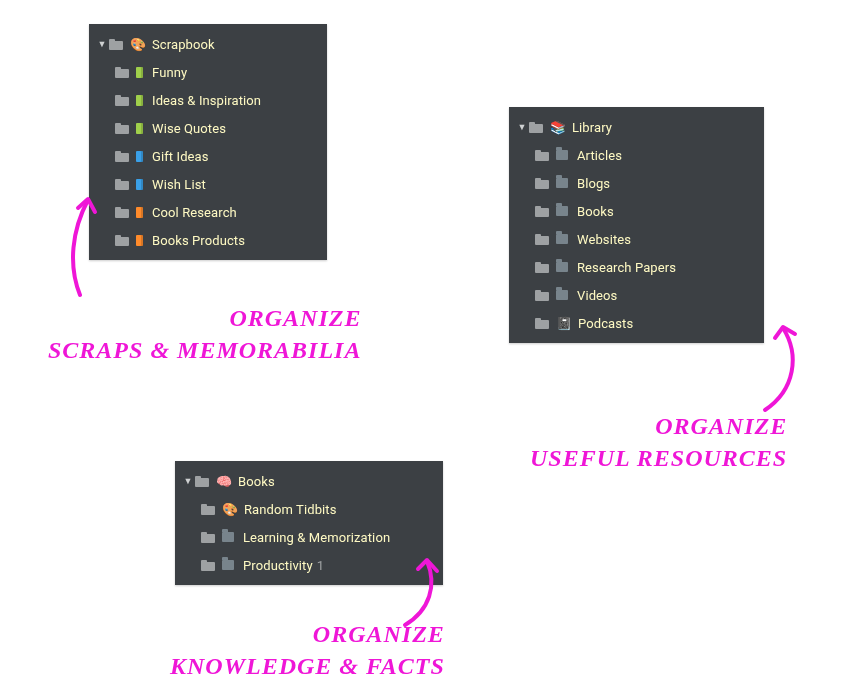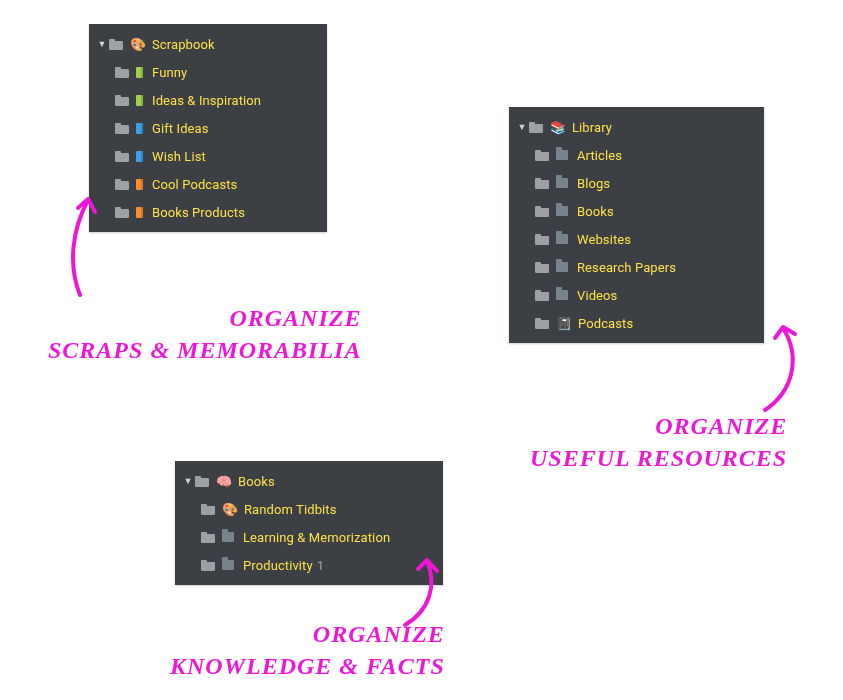--- a/index.html
+++ b/index.html
@@ -59,21 +59,21 @@
   }
   .filefolder{
     width:12px;height:10px;border-radius:1px;margin-right:9px;
     position:relative;flex:0 0 auto;
     background:#78848c;
   }
   .filefolder::before{
     content:"";position:absolute;top:-3px;left:0;width:6px;height:3px;
     background:#78848c;border-radius:1px 1px 0 0;
   }
-  .label{ color:#fde047; letter-spacing:.1px;}
+  .label{ color:#fef9c3; letter-spacing:.1px;}
   .count{ color:#9ea1a3; margin-left:4px; }
 
   
   .hand{
     position:absolute;
     color:#ef16d7;
     font-weight:700;
     font-style:italic;
     font-family:"Comic Sans MS","Segoe Script","Bradley Hand",cursive;
     text-transform:uppercase;
@@ -106,32 +106,37 @@
     <span class="book" style="background:#a0d04b"></span>
     <span class="label">Funny</span>
   </div>
   <div class="row child">
     <span class="folder-ico"></span>
     <span class="book" style="background:#a0d04b"></span>
     <span class="label">Ideas &amp; Inspiration</span>
   </div>
   <div class="row child">
     <span class="folder-ico"></span>
+    <span class="book" style="background:#a0d04b"></span>
+    <span class="label">Wise Quotes</span>
+  </div>
+  <div class="row child">
+    <span class="folder-ico"></span>
     <span class="book" style="background:#3aa0e8"></span>
     <span class="label">Gift Ideas</span>
   </div>
   <div class="row child">
     <span class="folder-ico"></span>
     <span class="book" style="background:#3aa0e8"></span>
     <span class="label">Wish List</span>
   </div>
   <div class="row child">
     <span class="folder-ico"></span>
     <span class="book" style="background:#ff8b2b"></span>
-    <span class="label">Cool Podcasts</span>
+    <span class="label">Cool Research</span>
   </div>
   <div class="row child">
     <span class="folder-ico"></span>
     <span class="book" style="background:#ff8b2b"></span>
     <span class="label">Books Products</span>
   </div>
 </div>
 
 <div class="panel" style="left:509px;top:107px;width:255px;">
   <div class="row head">

